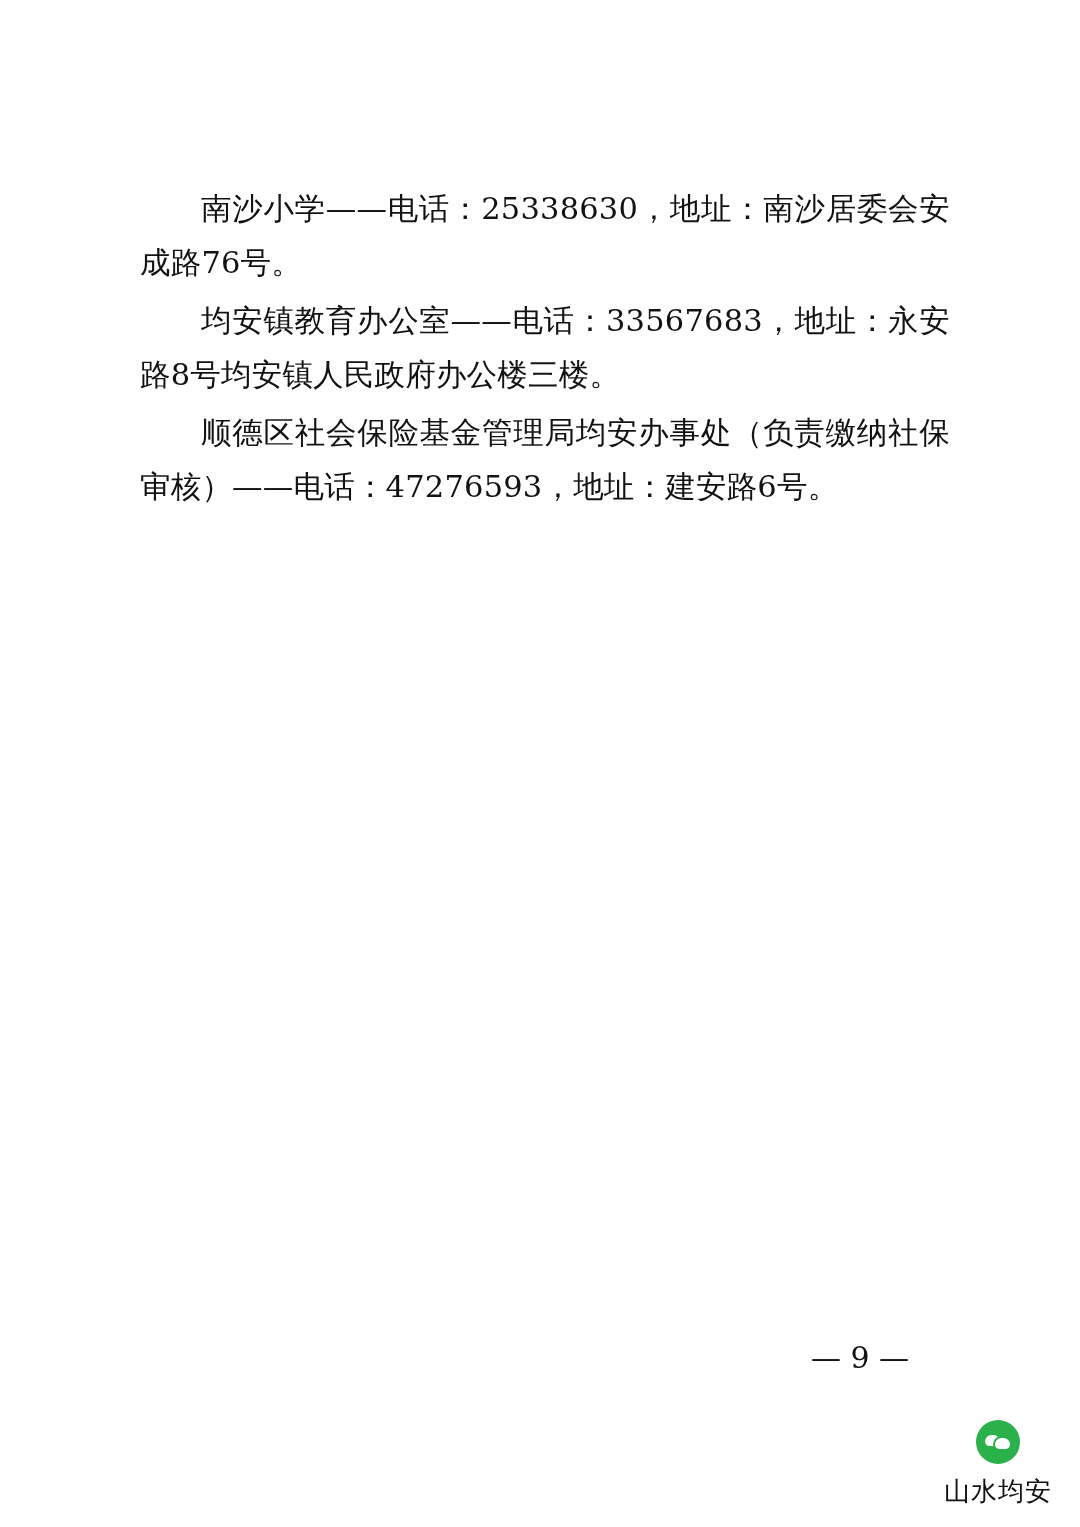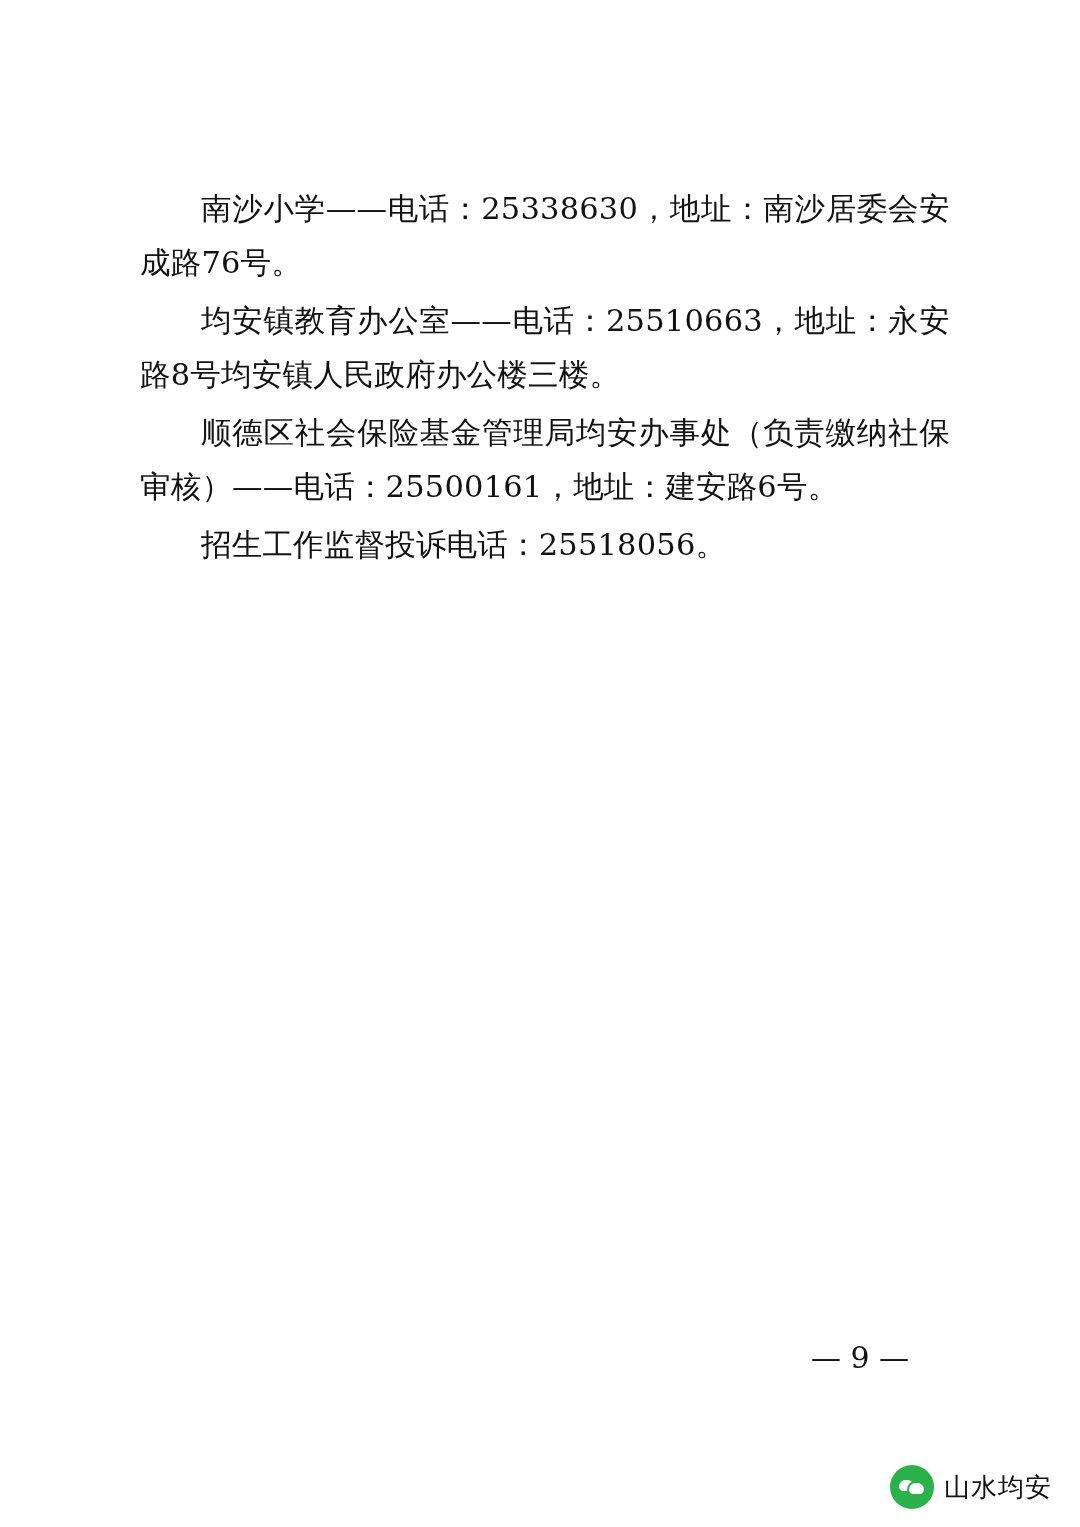--- a/index.html
+++ b/index.html
@@ -50,20 +50,21 @@
     padding-left: 640px;
     box-sizing: border-box;
   }
   .watermark {
     position: absolute;
     right: 28px;
     bottom: 18px;
     display: flex;
     align-items: center;
     gap: 10px;
+    flex-direction: column;
   }
   .wm-badge {
     width: 44px;
     height: 44px;
     border-radius: 50%;
     background: #2bb14a;
     position: relative;
     flex: none;
   }
   .wm-badge::before {
@@ -95,23 +96,22 @@
     white-space: nowrap;
   }
 </style>
 </head>
 <body>
 
 <div class="page">
 
   <div class="doc-body">
     <p class="para">南沙小学——电话：25338630，地址：南沙居委会安成路76号。</p>
-    <p class="para">均安镇教育办公室——电话：25510663，地址：永安路8号均安镇人民政府办公楼三楼。</p>
-    <p class="para">顺德区社会保险基金管理局均安办事处（负责缴纳社保审核）——电话：25500161，地址：建安路6号。</p>
-    <p class="para">招生工作监督投诉电话：25518056。</p>
+    <p class="para">均安镇教育办公室——电话：33567683，地址：永安路8号均安镇人民政府办公楼三楼。</p>
+    <p class="para">顺德区社会保险基金管理局均安办事处（负责缴纳社保审核）——电话：47276593，地址：建安路6号。</p>
   </div>
 
   <div class="page-number">— 9 —</div>
 
   <div class="watermark">
     <span class="wm-badge"></span>
     <span class="wm-text">山水均安</span>
   </div>
 
 </div>

